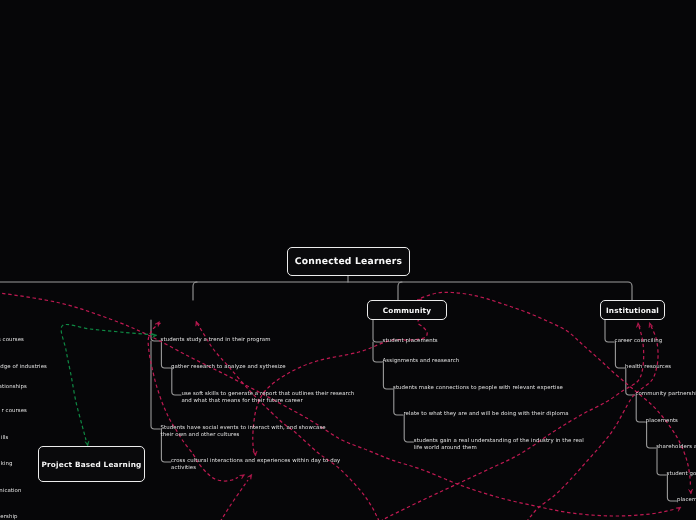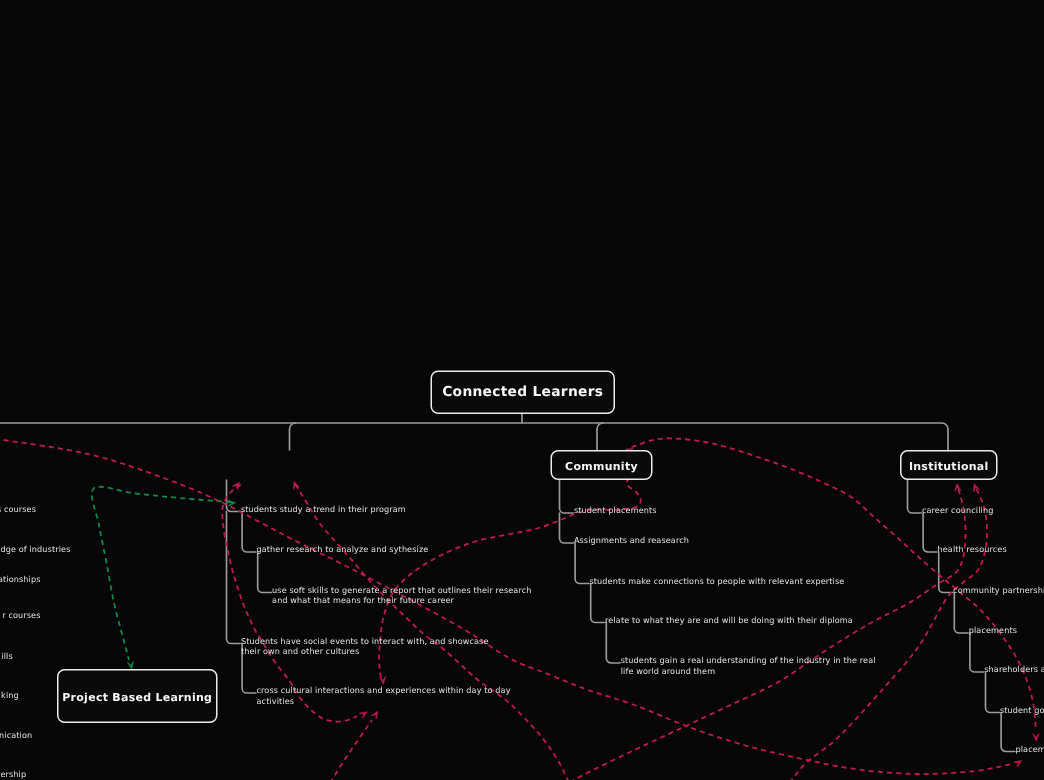--- a/index.html
+++ b/index.html
@@ -68,21 +68,21 @@
       <path d="M 649.0811685404094 327.68310526696666 L 649.5 322.5 L 652.8853946055901 326.44703728946683 L 650.2416407864998 324.78253563910835 Z" fill="#bf1a52" stroke="#bf1a52" stroke-width="0.5" stroke-linejoin="miter"></path>
       <path d="M 220 522 C 223.33333333333334 516.6666666666666 226.5 511.3333333333333 230 506 C 233.5 500.6666666666667 238 494.3333333333333 241 490 C 244 485.6666666666667 245.66666666666666 483.3333333333333 248 480" fill="none" stroke="#bf1a52" stroke-width="1.2" stroke-dasharray="3.4 2.7" stroke-linecap="butt"></path>
       <path d="M 247.50839149603704 477.13634065610796 L 251.8 474.2 L 250.86307376781875 479.31489679616806 L 250.49286631596394 476.212809363069 Z" fill="#bf1a52" stroke="#bf1a52" stroke-width="0.5" stroke-linejoin="miter"></path>
     </svg>
 
   <div class="node" id="root-node" style="left:287px;top:247px;width:123px;height:29px;font-size:9.2px;">
     <span>Connected Learners</span>
   </div>
 
 
-  <div class="node" id="branch-node-1" style="left:367px;top:300px;width:68px;height:20px;font-size:7.3px;">
+  <div class="node" id="branch-node-1" style="left:367px;top:300px;width:80px;height:20px;font-size:7.3px;">
     <span>Community</span>
   </div>
 
   <div class="node" id="branch-node-2" style="left:600px;top:300px;width:65px;height:20px;font-size:7.3px;text-align:center;">
     <span>Institutional</span>
   </div>
 
   <div class="node" id="aside-node" style="left:38px;top:446px;width:107px;height:36px;font-size:7.3px;">
     <span>Project Based Learning</span>
   </div>

